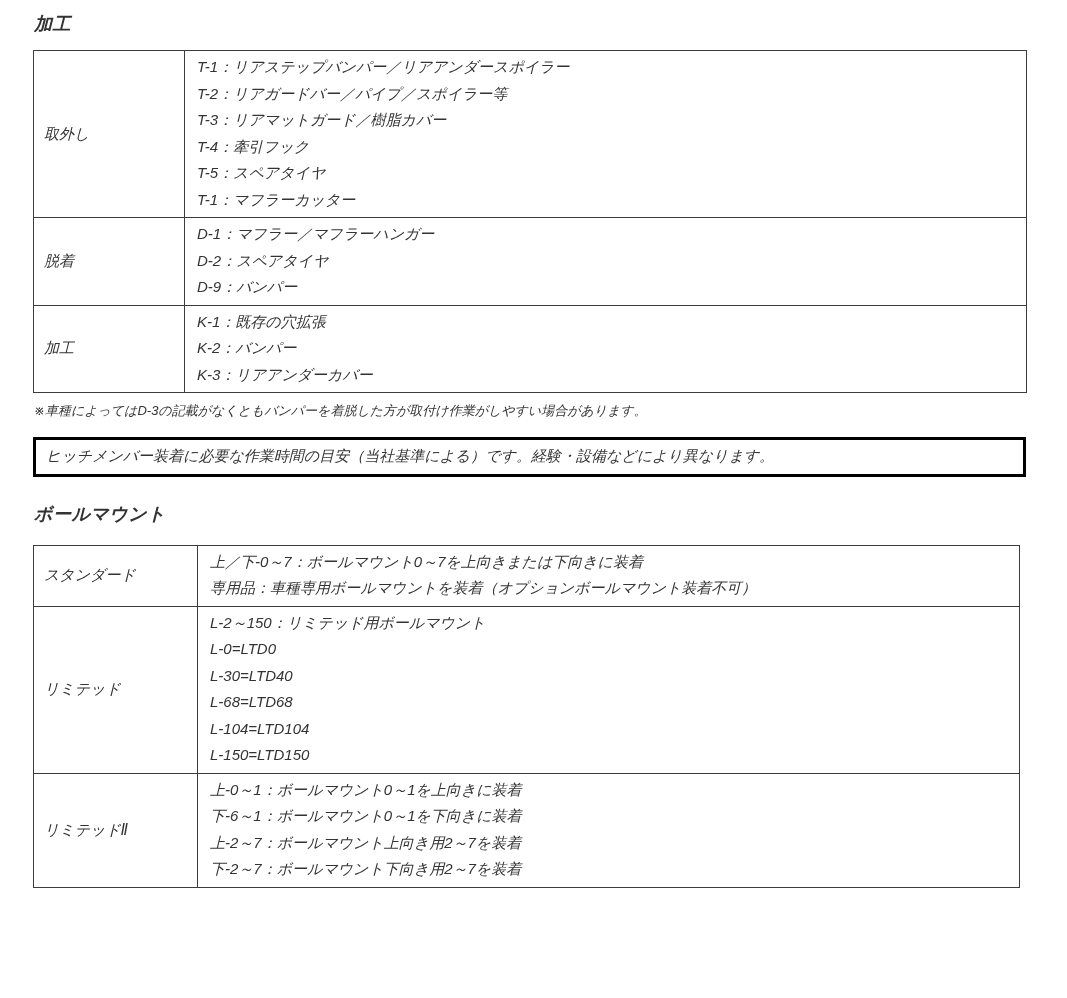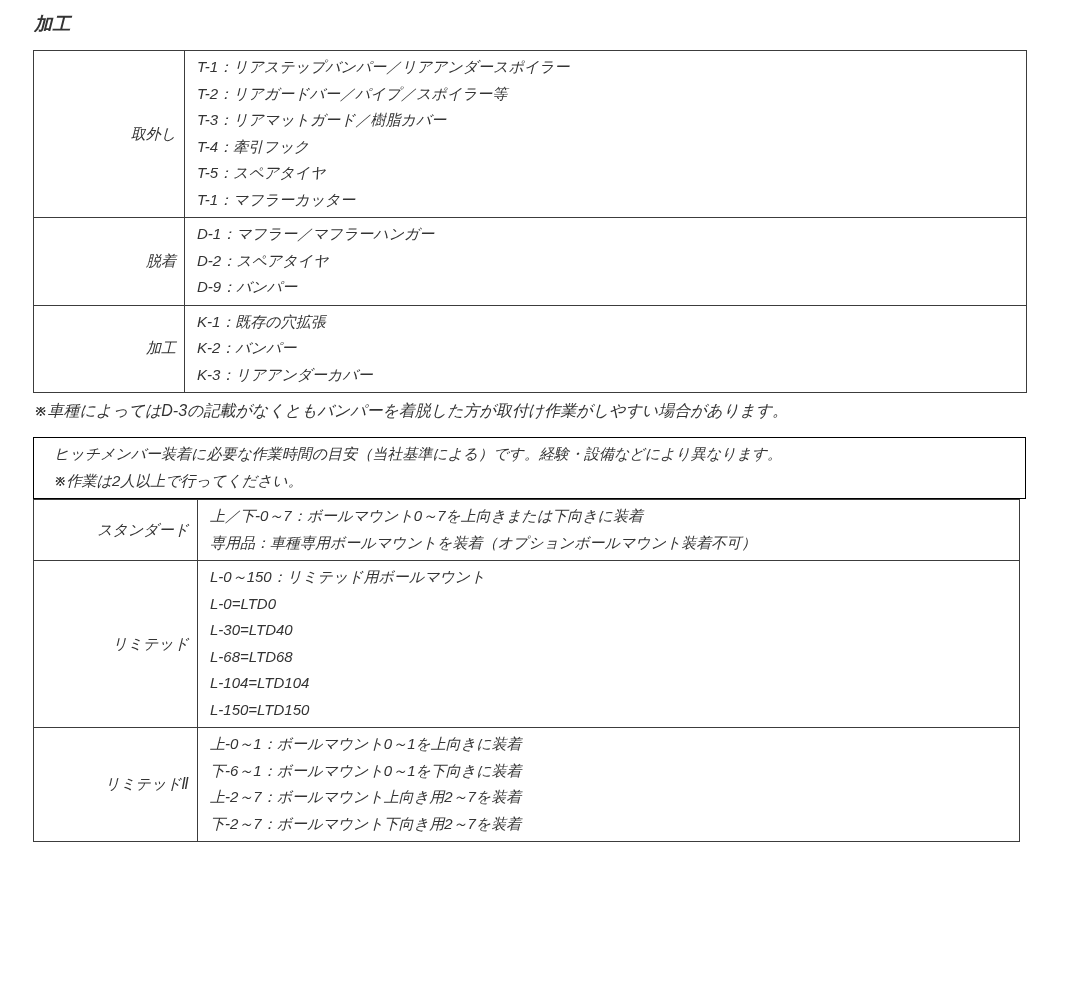--- a/index.html
+++ b/index.html
@@ -37,46 +37,45 @@
     table-layout: fixed;
   }
   table.spec td {
     border: 1px solid #3c3c3c;
     font-size: 15px;
     color: #333333;
   }
   td.row-label {
     vertical-align: middle;
     padding: 3px 8px 3px 10px;
-    text-align: right;
   }
   td.row-items {
     vertical-align: middle;
     padding: 3px 12px 4px 12px;
   }
   .cell-line {
     line-height: 26.5px;
     white-space: nowrap;
   }
   #kakou-table { width: 993px; margin-bottom: 10px; }
   #kakou-table .row-label { width: 132px; }
   #ballmount-table { width: 986px; }
   #ballmount-table .row-label { width: 145px; }
   .footnote {
-    font-size: 16px;
+    font-size: 13px;
     line-height: 15px;
     color: #333333;
     margin: 0 0 0 1px;
   }
   .spacer-a { height: 19px; }
   .info-box {
     width: 993px;
     box-sizing: border-box;
-    border: 1px solid #000000;
-    padding: 3px 10px 4px 20px;
+    border: 3px solid #000000;
+    padding: 3px 10px 4px 10px;
   }
   .info-box .cell-line { line-height: 26.5px; font-size: 15px; }
   .h-souchaku { margin: 0 0 23px 1px; }
   .h-ballmount { margin: 27px 0 21px 1px; }
 </style>
 </head>
 <body>
 
 <div class="page">
 
@@ -114,37 +113,37 @@
     </tbody>
   </table>
 
   <p class="footnote">※車種によってはD-3の記載がなくともバンパーを着脱した方が取付け作業がしやすい場合があります。</p>
 
   <div class="spacer-a"></div>
 
 
   <div class="info-box">
     <div class="cell-line">ヒッチメンバー装着に必要な作業時間の目安（当社基準による）です。経験・設備などにより異なります。</div>
-    <div class="cell-line">※作業は2人以上で行ってください。</div>
   </div>
 
+  <h2 class="section-title h-ballmount">ボールマウント</h2>
 
   <table class="spec" id="ballmount-table">
     <tbody>
       <tr>
         <td class="row-label">スタンダード</td>
         <td class="row-items">
           <div class="cell-line">上／下-0～7：ボールマウント0～7を上向きまたは下向きに装着</div>
           <div class="cell-line">専用品：車種専用ボールマウントを装着（オプションボールマウント装着不可）</div>
         </td>
       </tr>
       <tr>
         <td class="row-label">リミテッド</td>
         <td class="row-items">
-          <div class="cell-line">L-0～150：リミテッド用ボールマウント</div>
+          <div class="cell-line">L-2～150：リミテッド用ボールマウント</div>
           <div class="cell-line">L-0=LTD0</div>
           <div class="cell-line">L-30=LTD40</div>
           <div class="cell-line">L-68=LTD68</div>
           <div class="cell-line">L-104=LTD104</div>
           <div class="cell-line">L-150=LTD150</div>
         </td>
       </tr>
       <tr>
         <td class="row-label">リミテッドⅡ</td>
         <td class="row-items">

